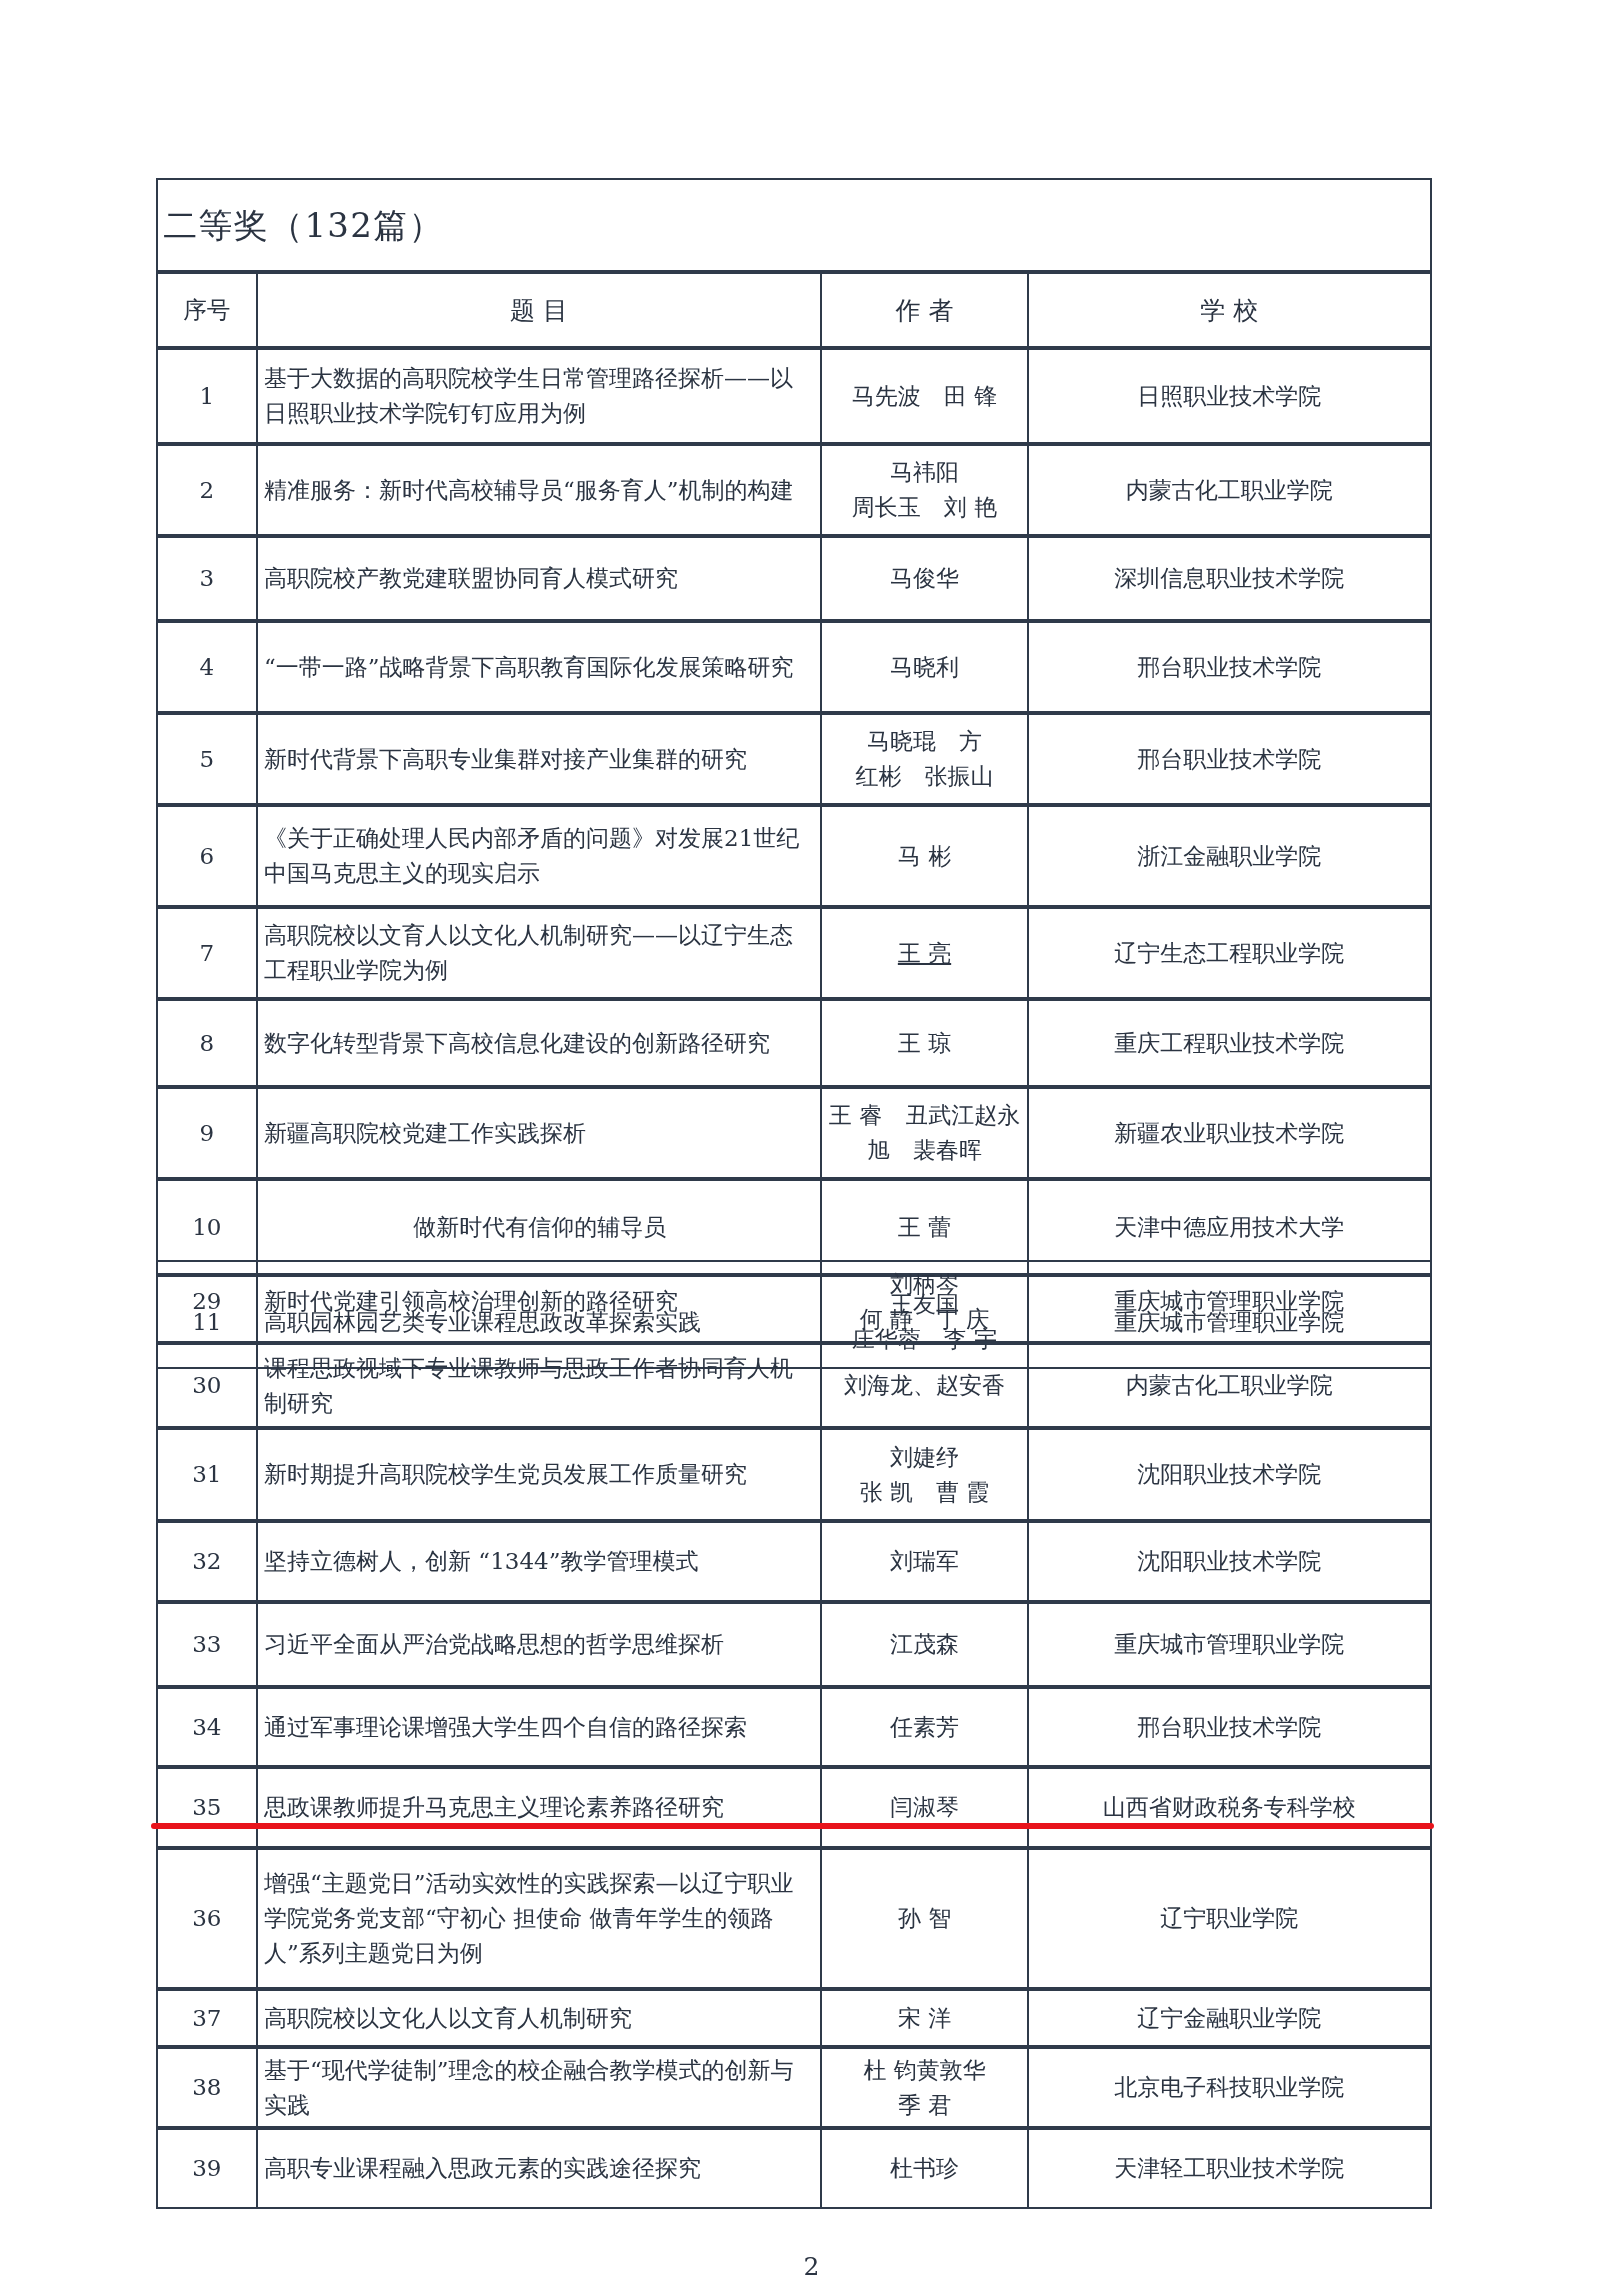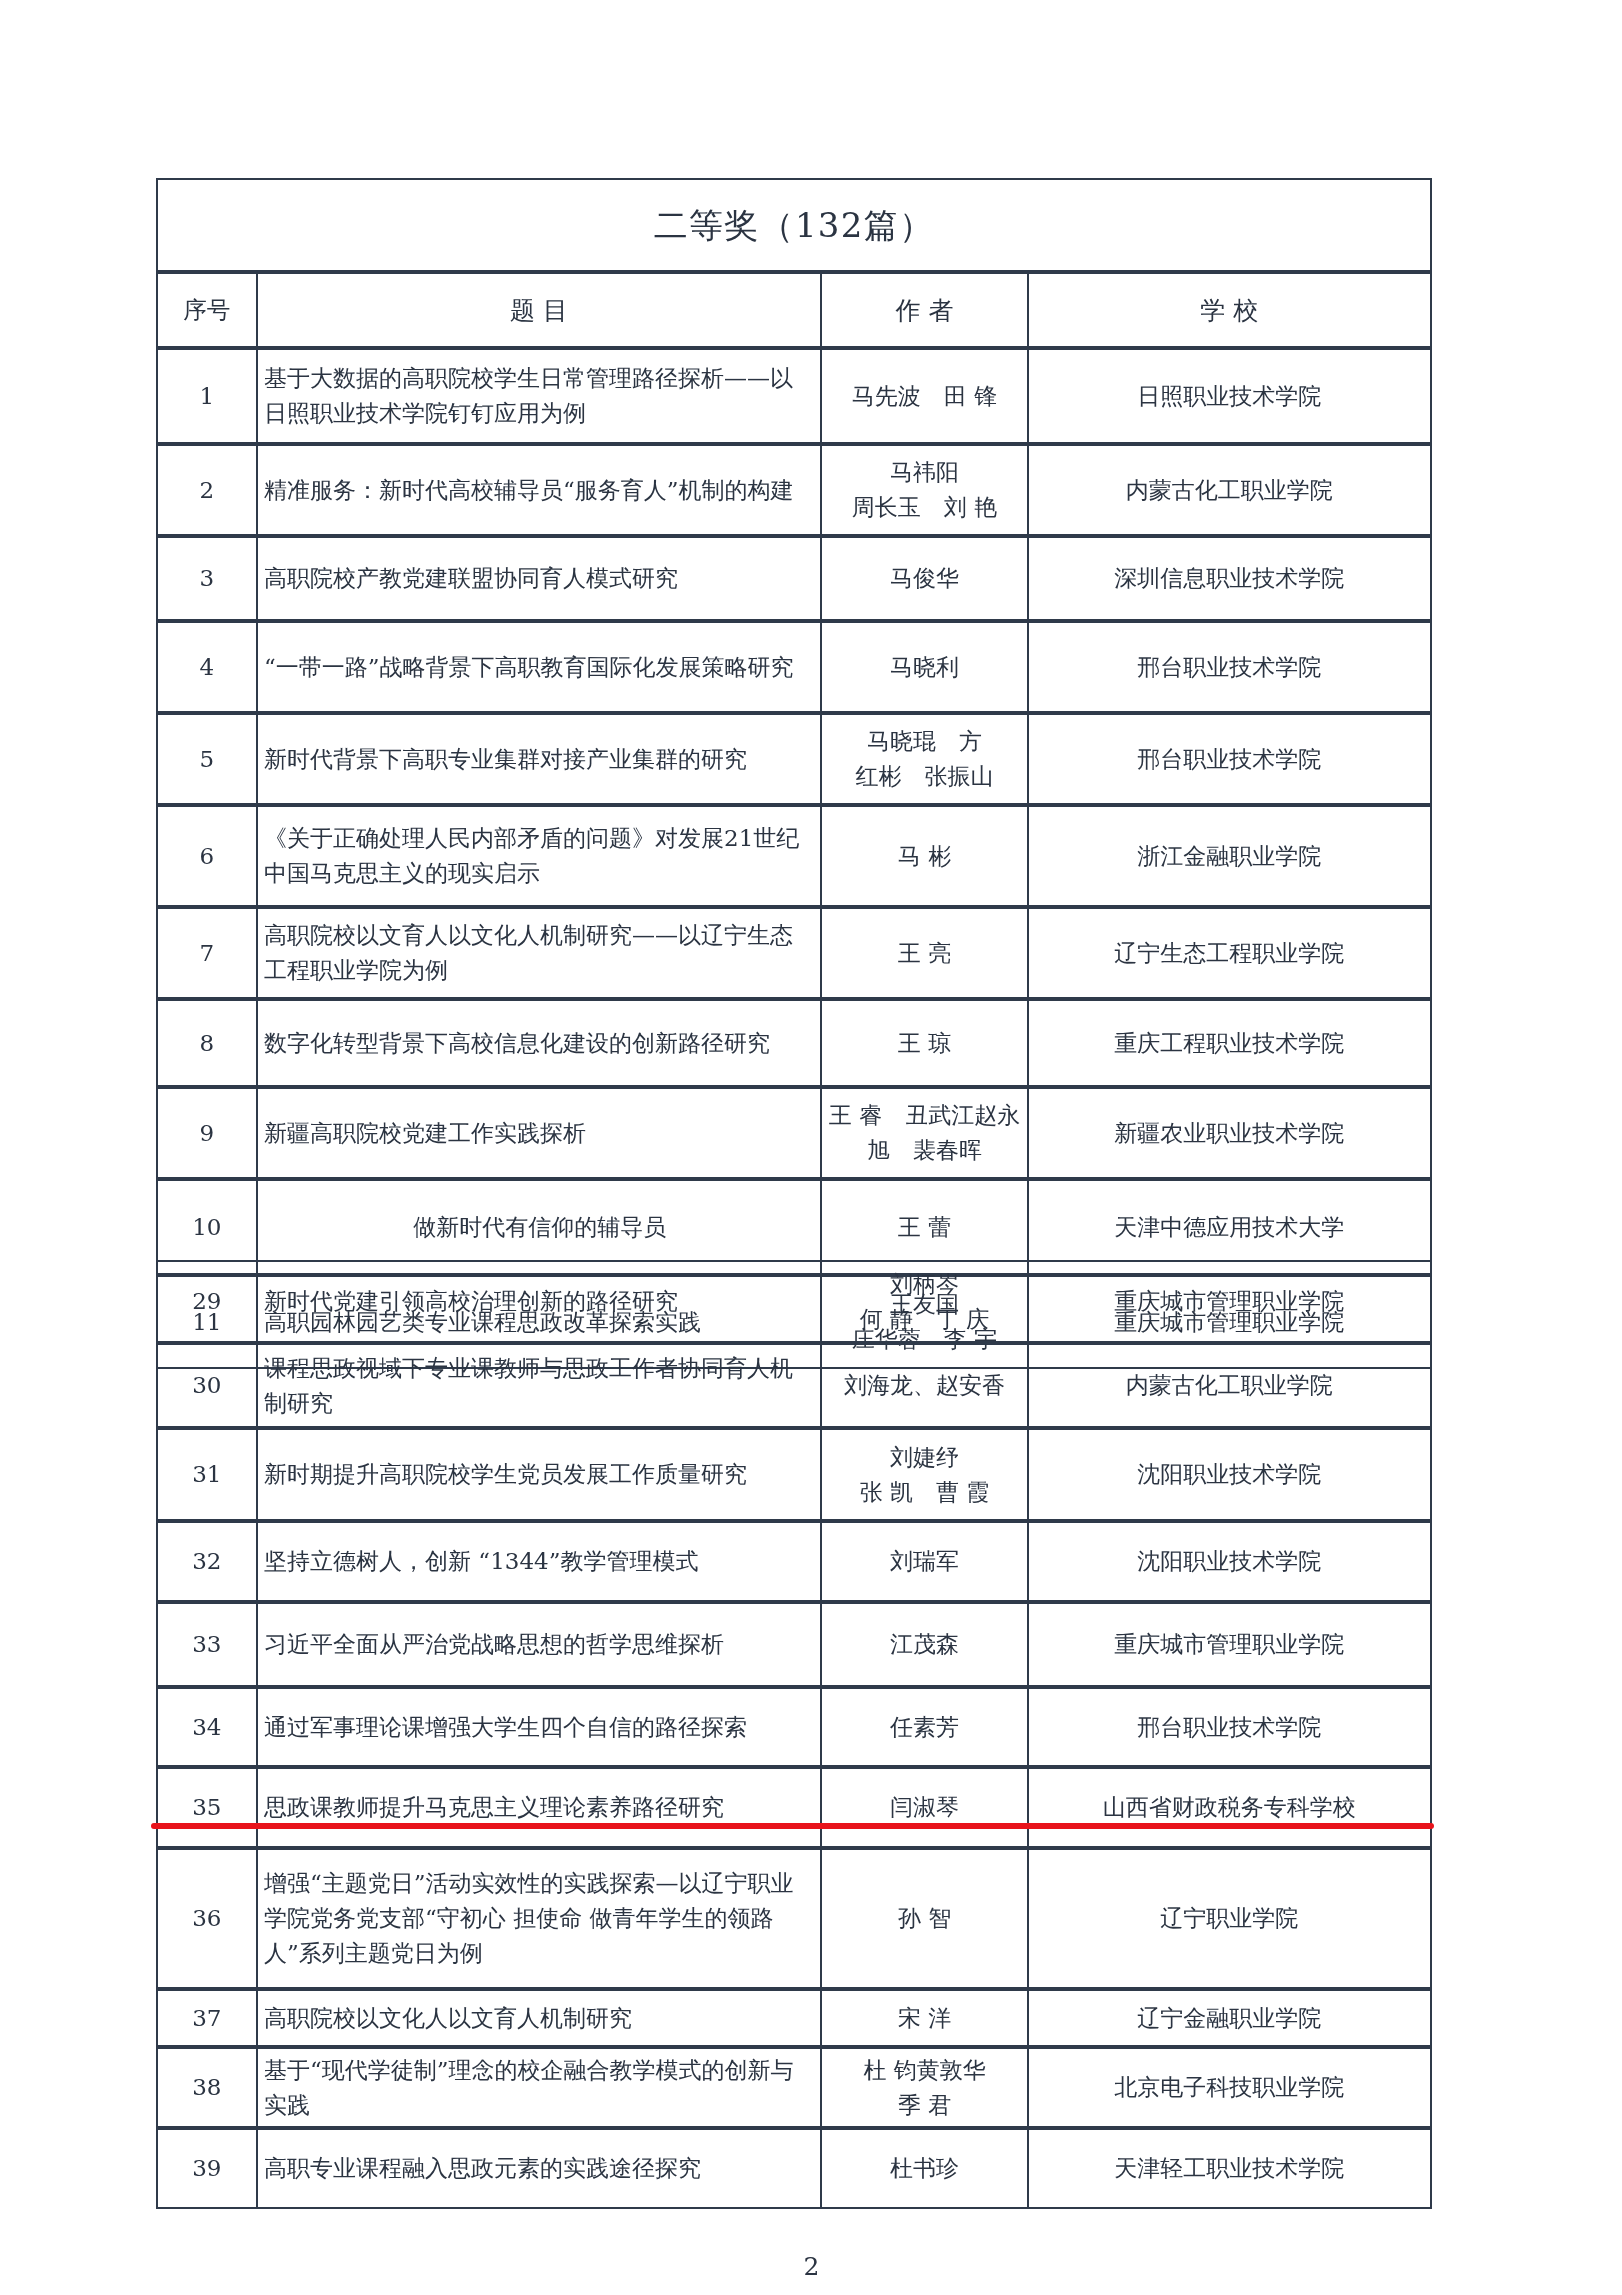--- a/index.html
+++ b/index.html
@@ -19,21 +19,21 @@
     font-weight: normal;
     font-size: 23px;
     line-height: 35px;
   }
   .tbl tr.sep-thick td { border-top-width: 4.6px; }
   .col-no { width: 98px; text-align: center; }
   .col-title { width: 556px; text-align: left; padding-left: 6.5px !important; }
   .col-author { width: 203px; text-align: center; }
   .col-school { width: 397px; text-align: center; }
   .caption {
-    height: 90px; text-align: center;
+    height: 90px; text-align: left;
     font-size: 34px !important; letter-spacing: 1.3px; margin-left: 36px;
   }
   .hdr td { height: 72px; font-size: 25px !important; text-align: center; }
   .hdr .col-no { font-size: 23.6px !important; }
   .author-lines { display: block; white-space: pre-line; }
   #t1 { top: 178px; }
   #t2 { top: 1260px; }
   .red-mark {
     position: absolute; left: 151px; top: 1823px; width: 1283px; height: 5.9px;
     background: #e8141c; border-radius: 3.3px;
@@ -111,21 +111,21 @@
     <td class="col-no" style="height: 98px;">6</td>
     <td class="col-title" style="height: 98px;">《关于正确处理人民内部矛盾的问题》对发展21世纪中国马克思主义的现实启示</td>
     <td class="col-author" style="height: 98px;">
           <span class="author-lines">马 彬</span>
         </td>
     <td class="col-school" style="height: 98px;">浙江金融职业学院</td>
   </tr>
       <tr class="sep-thick">
     <td class="col-no" style="height: 88px;">7</td>
     <td class="col-title" style="height: 88px;">高职院校以文育人以文化人机制研究——以辽宁生态工程职业学院为例</td>
-    <td class="col-author" style="height: 88px;">
+    <td class="col-author" style="height: 88px; text-decoration: underline;">
           <span class="author-lines">王 亮</span>
         </td>
     <td class="col-school" style="height: 88px;">辽宁生态工程职业学院</td>
   </tr>
       <tr class="sep-thick">
     <td class="col-no" style="height: 84px;">8</td>
     <td class="col-title" style="height: 84px;">数字化转型背景下高校信息化建设的创新路径研究</td>
     <td class="col-author" style="height: 84px;">
           <span class="author-lines">王 琼</span>
         </td>

